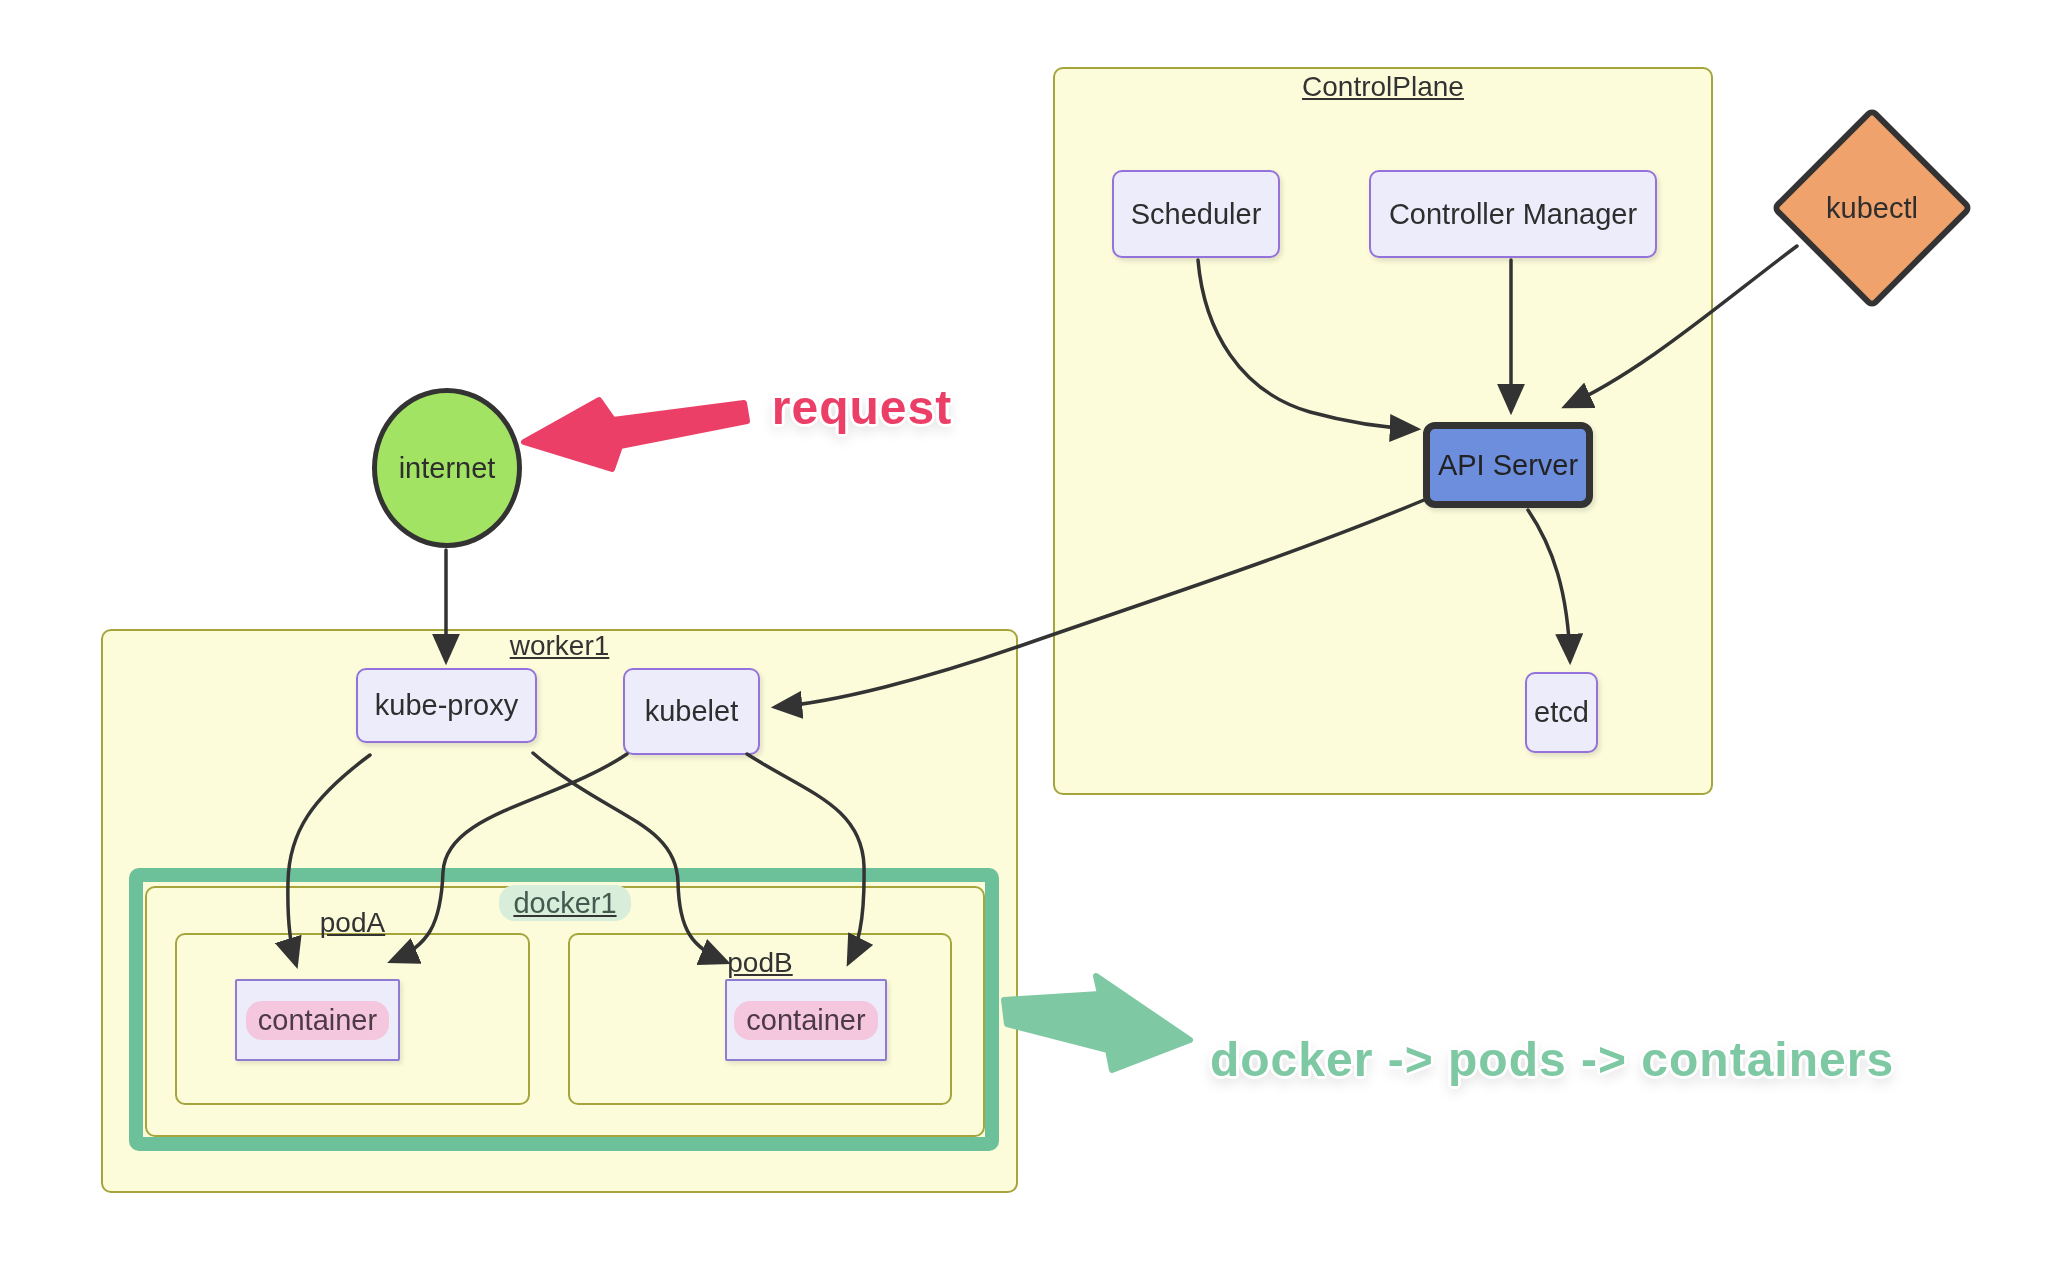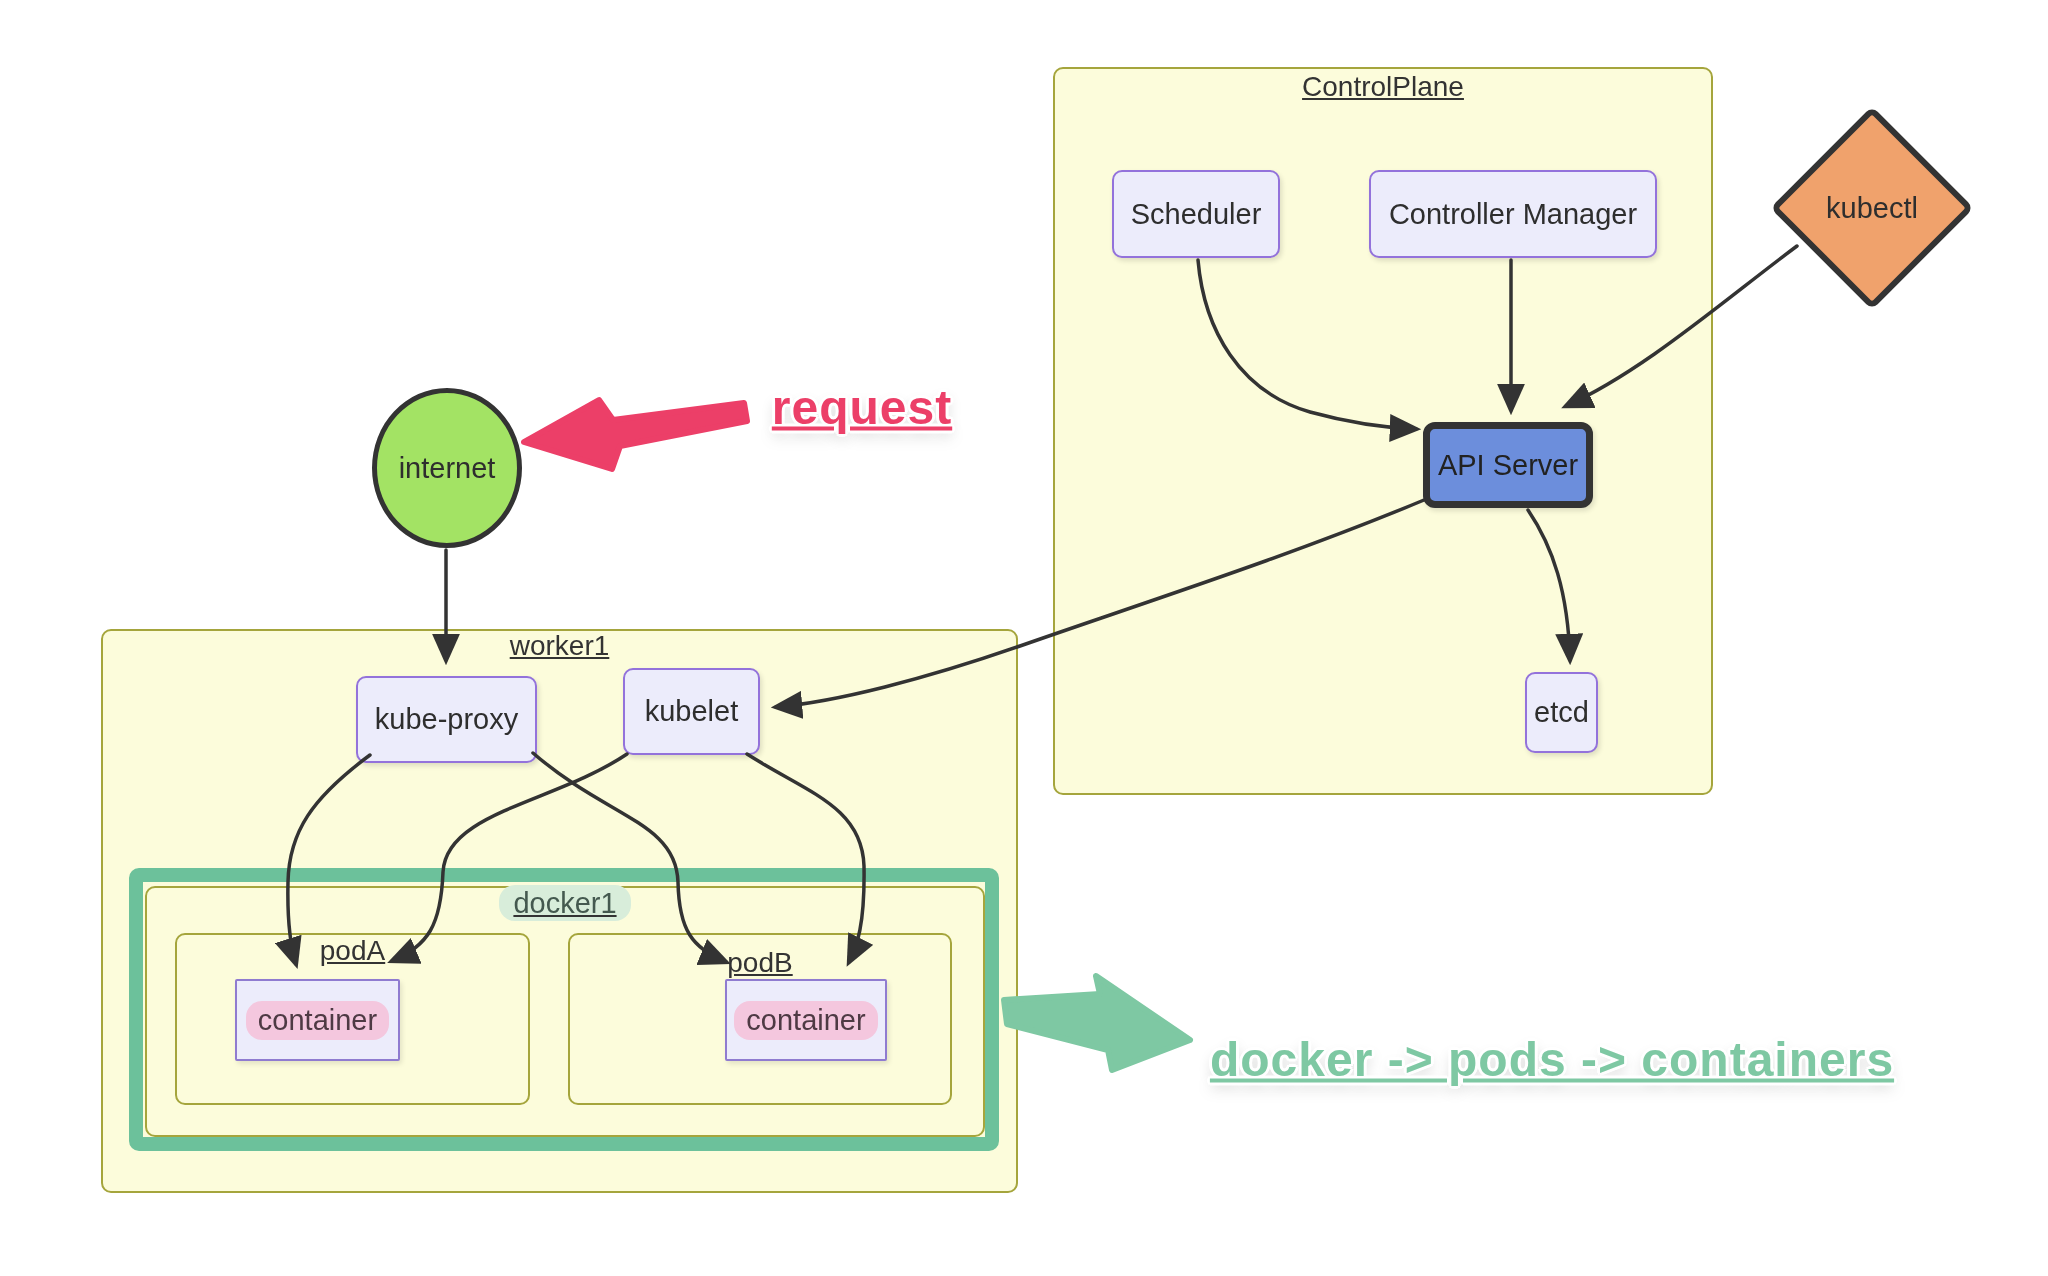--- a/index.html
+++ b/index.html
@@ -14,21 +14,21 @@
   .api{background:#6C8EDC;border:7px solid #333;border-radius:12px;color:#222;}
   .greenbox{position:absolute;border:14px solid #6CC19B;border-radius:10px;box-sizing:border-box;background:transparent;}
   .diamond{position:absolute;background:#F0A26C;border:6px solid #333;border-radius:8px;transform:rotate(45deg);box-sizing:border-box;}
   .diamond-label{position:absolute;font-size:29px;color:#2e2e2e;transform:translate(-50%,-50%);}
   .ellipse{position:absolute;background:#A3E364;border:5px solid #333;border-radius:50%;box-sizing:border-box;
            display:flex;align-items:center;justify-content:center;font-size:29px;color:#2e2e2e;}
   .pill-pink{background:#F4C7DE;border-radius:16px;padding:3px 12px;color:#4E3A44;}
   .pill-green{background:#D8EDDA;border-radius:16px;padding:2px 14px;color:#44594F;}
   .annot{position:absolute;font-weight:700;letter-spacing:1px;white-space:nowrap;transform:translate(-50%,-50%);
          text-shadow:3px 0 0 #fff,-3px 0 0 #fff,0 3px 0 #fff,0 -3px 0 #fff,
-                     2px 2px 0 #fff,-2px -2px 0 #fff,2px -2px 0 #fff,-2px 2px 0 #fff,0 6px 14px rgba(0,0,0,0.18);text-decoration:underline;}
+                     2px 2px 0 #fff,-2px -2px 0 #fff,2px -2px 0 #fff,-2px 2px 0 #fff,0 6px 14px rgba(0,0,0,0.18);}
   .annot-pink{color:#EC3F68;font-size:48px;}
   .annot-green{color:#7EC8A3;font-size:48px;}
   svg.overlay{position:absolute;left:0;top:0;pointer-events:none;}
 </style>
 </head>
 <body>
 
 <div class="canvas">
 
   <div class="subgraph" style="left:1053px;top:67px;width:660px;height:728px;"></div>
@@ -36,42 +36,42 @@
 
   <div class="subgraph" style="left:101px;top:629px;width:917px;height:564px;"></div>
   <div class="subgraph-title" style="left:101px;top:631px;width:917px;">worker1</div>
 
   <div class="greenbox" style="left:129px;top:868px;width:870px;height:283px;"></div>
 
   <div class="subgraph" style="left:145px;top:886px;width:840px;height:251px;"></div>
   <div class="subgraph-title" style="left:145px;top:888px;width:840px;font-size:29px;"><span class="pill-green">docker1</span></div>
 
   <div class="subgraph" style="left:175px;top:933px;width:355px;height:172px;"></div>
-  <div class="subgraph-title" style="left:175px;top:936px;width:355px;">podA</div>
+  <div class="subgraph-title" style="left:175px;top:908px;width:355px;">podA</div>
   <div class="node node-square" style="left:235px;top:979px;width:165px;height:82px;">
       <span class="pill-pink">container</span>
     </div>
 
   <div class="subgraph" style="left:568px;top:933px;width:384px;height:172px;"></div>
   <div class="subgraph-title" style="left:568px;top:936px;width:384px;margin-top:12px;">podB</div>
   <div class="node node-square" style="left:725px;top:979px;width:162px;height:82px;">
       <span class="pill-pink">container</span>
     </div>
 
   <div class="node" style="left:1112px;top:170px;width:168px;height:88px;">Scheduler</div>
   <div class="node" style="left:1369px;top:170px;width:288px;height:88px;">Controller Manager</div>
   <div class="node api" style="left:1423px;top:422px;width:170px;height:86px;">API Server</div>
   <div class="node" style="left:1525px;top:672px;width:73px;height:81px;">etcd</div>
 
   <div class="diamond" style="left:1800px;top:136px;width:144px;height:144px;"></div>
   <div class="diamond-label" style="left:1872px;top:208px;">kubectl</div>
 
   <div class="ellipse" style="left:372px;top:388px;width:150px;height:160px;">internet</div>
 
-  <div class="node" style="left:356px;top:668px;width:181px;height:87px;margin-top:8px;">kube-proxy</div>
+  <div class="node" style="left:356px;top:668px;width:181px;height:75px;">kube-proxy</div>
   <div class="node" style="left:623px;top:668px;width:137px;height:87px;">kubelet</div>
 
   <svg class="overlay" width="2048" height="1276" viewBox="0 0 2048 1276">
     <defs>
       <marker id="ah" markerWidth="9" markerHeight="8" refX="7.5" refY="4" orient="auto">
         <path d="M0,0 L9,4 L0,8 z" fill="#333"></path>
       </marker>
     </defs>
     <g fill="none" stroke="#333" stroke-width="3.5" stroke-linecap="round">
       <path d="M446,550 L446,660" marker-end="url(#ah)"></path>

